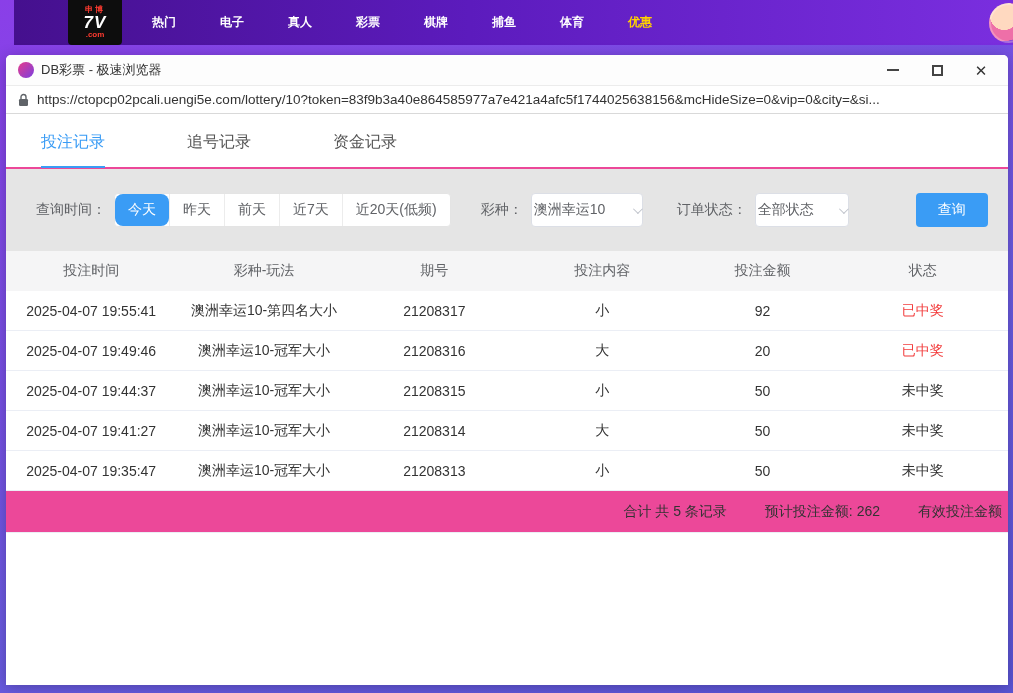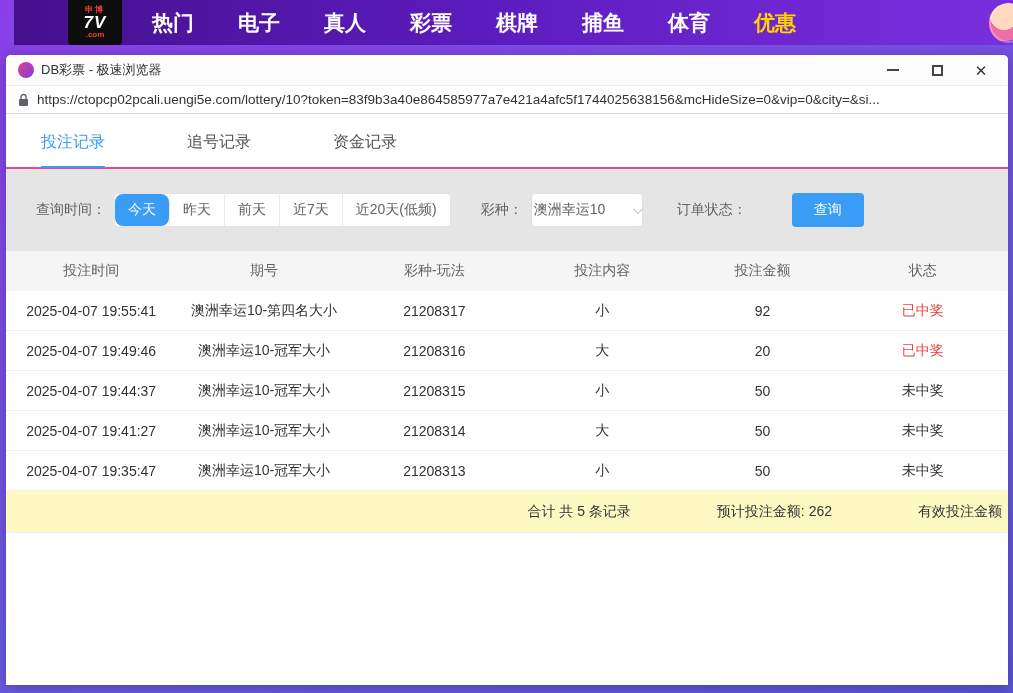--- a/index.html
+++ b/index.html
@@ -19,21 +19,21 @@
   .logo {
     margin-left:54px; width:54px; height:45px; background:#0d0d0d;
     display:flex; flex-direction:column; align-items:center; justify-content:center;
     border-radius:0 0 4px 4px; cursor:pointer; line-height:1;
   }
   .logo-top { color:#ff3b30; font-size:8px; font-weight:bold; letter-spacing:2px; }
   .logo-main { color:#ffffff; font-size:17px; font-weight:900; font-style:italic; letter-spacing:1px; }
   .logo-suffix { color:#ff3b30; font-size:8px; font-weight:bold; }
   .nav-items { display:flex; margin-left:16px; align-items:center; }
   .nav-item {
-    color:#ffffff; font-size:21px; font-weight:bold; padding:0 14px;
+    color:#ffffff; font-size:12px; font-weight:bold; padding:0 14px;
     margin-right:16px; cursor:pointer; white-space:nowrap;font-family:Liberation Serif, serif;
   }
   .nav-item.highlight { color:#ffd200; }
   .avatar {
     position:absolute; right:-2px; top:3px; width:40px; height:40px; border-radius:50%;
     background:radial-gradient(circle at 38% 32%, #ffd9c0 0 38%, #ee6fa8 39% 68%, #8a3fd0 69%);
     box-shadow:0 0 0 2px rgba(255,255,255,.25) inset; cursor:pointer;
   }
 
   
@@ -109,21 +109,21 @@
   .cell:nth-child(1){ width:17%; }
   .cell:nth-child(2){ width:17.5%; }
   .cell:nth-child(3){ width:16.5%; }
   .cell:nth-child(4){ width:17%; }
   .cell:nth-child(5){ width:15%; }
   .cell:nth-child(6){ width:17%; }
   .cell.won { color:#f23c3c; }
 
   .summary {
     display:flex; align-items:center; justify-content:flex-end; height:42px;
-    border-bottom:1px solid #ebeef5; background:#fef9c3; padding-right:6px;gap:48px;
+    border-bottom:1px solid #ebeef5; background:#ec4899; padding-right:6px;
   }
   .summary span { font-size:14px; color:#333; margin-left:38px; white-space:nowrap; }
 </style>
 </head>
 <body>
 
 <header class="topnav">
   <div class="logo">
     <span class="logo-top">申博</span>
     <span class="logo-main">7V</span>
@@ -186,29 +186,33 @@
         <span class="time-opt">近20天(低频)</span>
       </div>
 
     <span class="f-label ml30">彩种：</span>
     <div class="sel-box sel-lottery">
       <span>澳洲幸运10</span>
       <span class="chevron"></span>
     </div>
 
     <span class="f-label">订单状态：</span>
+    <div class="sel-box sel-status">
+      <span>全部状态</span>
+      <span class="chevron"></span>
+    </div>
 
     <button class="query-btn">查询</button>
   </div>
 
   <div class="table">
     <div class="thead">
         <span class="cell">投注时间</span>
+        <span class="cell">彩种-玩法</span>
         <span class="cell">期号</span>
-        <span class="cell">彩种-玩法</span>
         <span class="cell">投注内容</span>
         <span class="cell">投注金额</span>
         <span class="cell">状态</span>
       </div>
     <div>
         <div class="trow">
           <span class="cell">2025-04-07 19:55:41</span>
           <span class="cell">澳洲幸运10-第四名大小</span>
           <span class="cell">21208317</span>
           <span class="cell">小</span>

